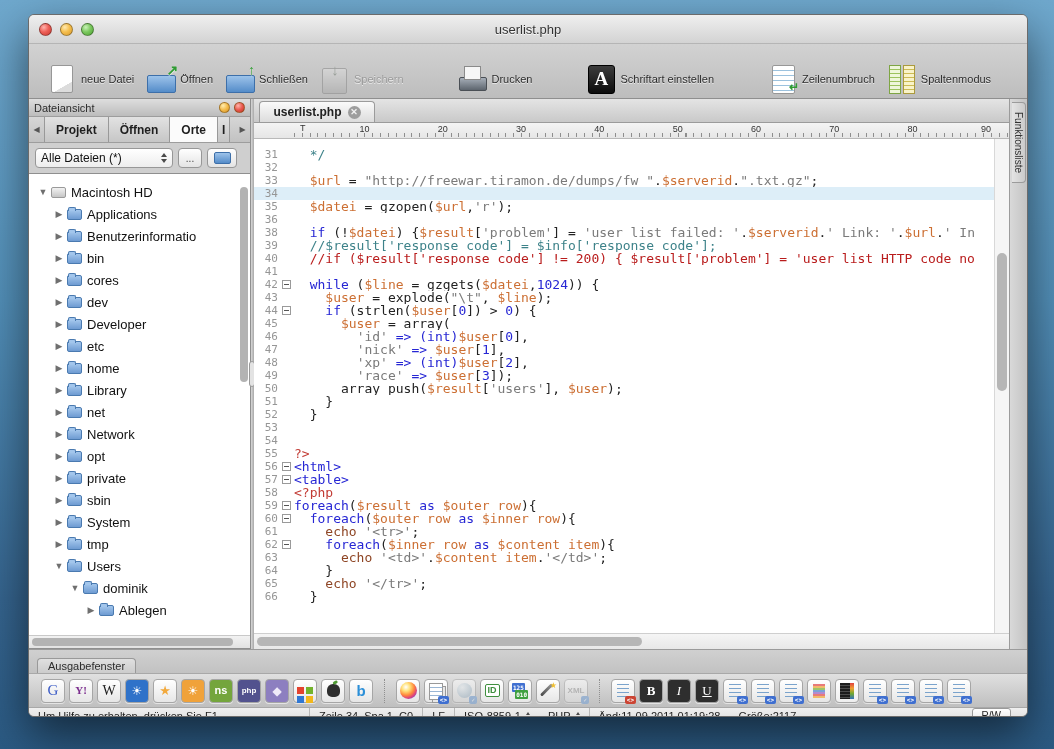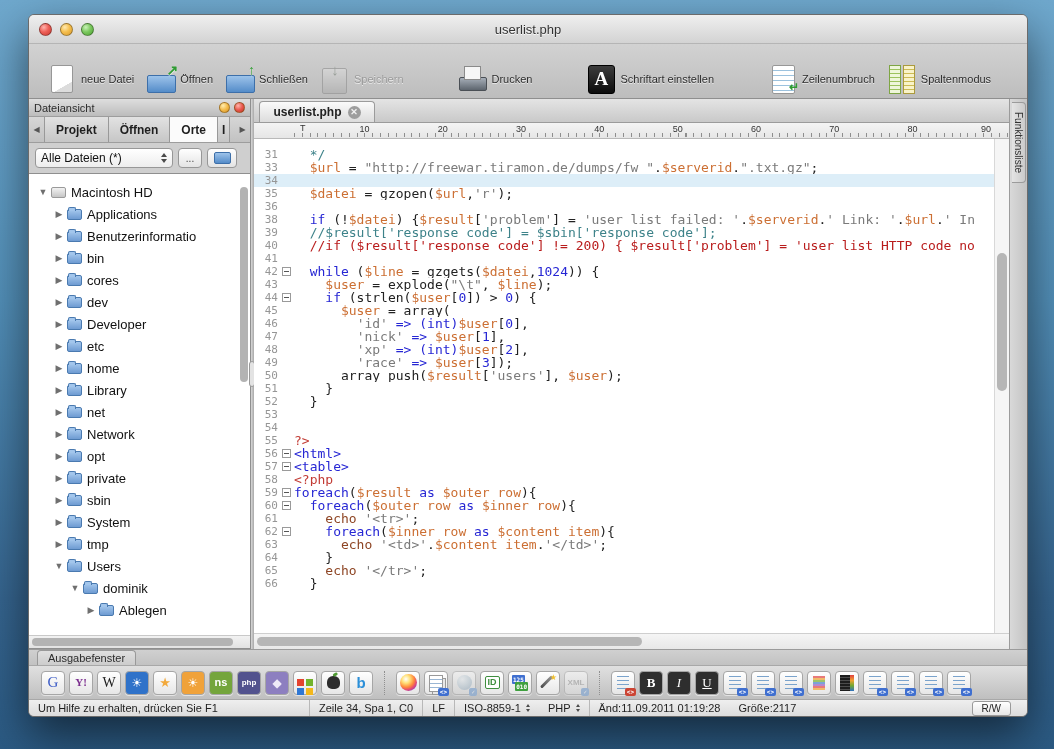--- a/index.html
+++ b/index.html
@@ -99,21 +99,21 @@
   .foldbox::before{content:"";position:absolute;left:1px;right:1px;top:3px;border-top:1px solid #555;}
   .ct{flex:1;overflow:hidden;}
   .evscroll{position:absolute;top:0;bottom:0;right:0;width:15px;background:#f5f5f5;border-left:1px solid #d8d8d8;}
   .evscroll .thumb{position:absolute;left:2px;width:10px;top:23%;height:28%;border-radius:5px;background:#b6b6b6;}
   .ehscroll{height:16px;background:linear-gradient(#f5f5f5,#e8e8e8);border-top:1px solid #cfcfcf;position:relative;flex:0 0 auto;}
   .ehscroll .thumb{position:absolute;top:3px;left:3px;height:9px;width:51%;border-radius:5px;background:#b6b6b6;}
   
   .fnstrip{width:18px;background:linear-gradient(90deg,#d9d9d9,#c3c3c3);border-left:1px solid #9b9b9b;display:flex;flex-direction:column;align-items:center;}
   .fntab{margin-top:3px;writing-mode:vertical-rl;font-size:10px;color:#333;background:linear-gradient(90deg,#e4e4e4,#cacaca);border:1px solid #9b9b9b;border-left:none;border-radius:0 4px 4px 0;padding:9px 1px;}
   
-  .outrow{height:16px;background:linear-gradient(#d0d0d0,#c2c2c2);border-top:1px solid #9b9b9b;display:flex;align-items:flex-end;padding-left:8px;flex:0 0 auto;}
+  .outrow{height:24px;background:linear-gradient(#d0d0d0,#c2c2c2);border-top:1px solid #9b9b9b;display:flex;align-items:flex-end;padding-left:8px;flex:0 0 auto;}
   .outtab{height:15px;padding:0 10px;background:linear-gradient(#e0e0e0,#cccccc);border:1px solid #999;border-bottom:none;border-radius:4px 4px 0 0;font-size:11px;color:#2c2c2c;display:flex;align-items:center;}
   .iconbar{height:34px;background:linear-gradient(#e0e0e0,#bfbfbf);border-top:1px solid #a8a8a8;display:flex;align-items:center;padding:0 6px 0 12px;gap:4px;flex:0 0 auto;}
   .idiv{width:1px;height:24px;border-left:1px dotted #8f8f8f;margin:0 7px;}
   .bicon{width:24px;height:24px;border:1px solid #a6a6a6;border-radius:4px;background:linear-gradient(#ffffff,#e6e6e6);display:flex;align-items:center;justify-content:center;position:relative;flex:0 0 auto;box-shadow:0 1px 0 rgba(255,255,255,.55);}
   .bicon.dim{opacity:.5;}
   .btxt{line-height:1;}
   .bbadge{position:absolute;right:-2px;bottom:-2px;font:bold 6px "DejaVu Sans Mono",monospace;color:#fff;padding:1px 2px;border-radius:2px;line-height:1;}
   .bicon.win::before{content:"";width:7px;height:7px;background:#e4432f;box-shadow:9px 0 0 #73b32c,0 9px 0 #2f77d4,9px 9px 0 #f3b71b;margin:-9px 9px 0 -9px;transform:translate(4px,4px);}
   .bicon.apple::before{content:"";width:13px;height:13px;background:#2e2e2e;border-radius:6px 6px 5px 5px;}
   .bicon.apple::after{content:"";position:absolute;top:2px;width:5px;height:3px;background:#4f9a33;border-radius:2px;transform:rotate(-30deg) translateX(2px);}
@@ -359,26 +359,27 @@
             <span class="rlab" style="left: 345.37px;">40</span>
             <span class="rlab" style="left: 423.67px;">50</span>
             <span class="rlab" style="left: 501.97px;">60</span>
             <span class="rlab" style="left: 580.27px;">70</span>
             <span class="rlab" style="left: 658.57px;">80</span>
             <span class="rlab" style="left: 708px; margin-left: 24px;">90</span>
           </div>
         <div class="codewrap">
           <div class="code" id="code-lines">
               <div class="cl"><span class="ln">31</span><span class="fw"></span><span class="ct"><span style="color: rgb(61, 130, 137);">  */</span></span></div>
+              <div class="cl"><span class="ln">32</span><span class="fw"></span><span class="ct"> </span></div>
               <div class="cl"><span class="ln">33</span><span class="fw"></span><span class="ct"><span style="color: rgb(34, 34, 34);">  </span><span style="color: rgb(204, 111, 51);">$url</span><span style="color: rgb(34, 34, 34);"> = </span><span style="color: rgb(122, 122, 122);">"http://freewar.tiramon.de/dumps/fw_"</span><span style="color: rgb(34, 34, 34);">.</span><span style="color: rgb(204, 111, 51);">$serverid</span><span style="color: rgb(34, 34, 34);">.</span><span style="color: rgb(122, 122, 122);">".txt.gz"</span><span style="color: rgb(34, 34, 34);">;</span></span></div>
               <div class="cl cur"><span class="ln">34</span><span class="fw"></span><span class="ct"> </span></div>
               <div class="cl"><span class="ln">35</span><span class="fw"></span><span class="ct"><span style="color: rgb(34, 34, 34);">  </span><span style="color: rgb(204, 111, 51);">$datei</span><span style="color: rgb(34, 34, 34);"> = gzopen(</span><span style="color: rgb(204, 111, 51);">$url</span><span style="color: rgb(34, 34, 34);">,</span><span style="color: rgb(122, 122, 122);">'r'</span><span style="color: rgb(34, 34, 34);">);</span></span></div>
               <div class="cl"><span class="ln">36</span><span class="fw"></span><span class="ct"> </span></div>
               <div class="cl"><span class="ln">38</span><span class="fw"></span><span class="ct"><span style="color: rgb(34, 34, 34);">  </span><span style="color: rgb(38, 38, 212);">if</span><span style="color: rgb(34, 34, 34);"> (!</span><span style="color: rgb(204, 111, 51);">$datei</span><span style="color: rgb(34, 34, 34);">) {</span><span style="color: rgb(204, 111, 51);">$result</span><span style="color: rgb(34, 34, 34);">[</span><span style="color: rgb(122, 122, 122);">'problem'</span><span style="color: rgb(34, 34, 34);">] = </span><span style="color: rgb(122, 122, 122);">'user list failed: '</span><span style="color: rgb(34, 34, 34);">.</span><span style="color: rgb(204, 111, 51);">$serverid</span><span style="color: rgb(34, 34, 34);">.</span><span style="color: rgb(122, 122, 122);">' Link: '</span><span style="color: rgb(34, 34, 34);">.</span><span style="color: rgb(204, 111, 51);">$url</span><span style="color: rgb(34, 34, 34);">.</span><span style="color: rgb(122, 122, 122);">' In</span></span></div>
-              <div class="cl"><span class="ln">39</span><span class="fw"></span><span class="ct"><span style="color: rgb(61, 130, 137);">  //$result['response code'] = $sbin['response_code'];</span></span></div>
+              <div class="cl"><span class="ln">39</span><span class="fw"></span><span class="ct"><span style="color: rgb(61, 130, 137);">  //$result['response code'] = $info['response_code'];</span></span></div>
               <div class="cl"><span class="ln">40</span><span class="fw"></span><span class="ct"><span style="color: #b91c1c;">  //if ($result['response code'] != 200) { $result['problem'] = 'user list HTTP code no</span></span></div>
               <div class="cl"><span class="ln">41</span><span class="fw"></span><span class="ct"> </span></div>
               <div class="cl"><span class="ln">42</span><span class="fw"><span class="foldbox"></span></span><span class="ct"><span style="color: rgb(34, 34, 34);">  </span><span style="color: rgb(38, 38, 212);">while</span><span style="color: rgb(34, 34, 34);"> (</span><span style="color: rgb(204, 111, 51);">$line</span><span style="color: rgb(34, 34, 34);"> = gzgets(</span><span style="color: rgb(204, 111, 51);">$datei</span><span style="color: rgb(34, 34, 34);">,</span><span style="color: rgb(38, 38, 212);">1024</span><span style="color: rgb(34, 34, 34);">)) {</span></span></div>
               <div class="cl"><span class="ln">43</span><span class="fw"></span><span class="ct"><span style="color: rgb(34, 34, 34);">    </span><span style="color: rgb(204, 111, 51);">$user</span><span style="color: rgb(34, 34, 34);"> = explode(</span><span style="color: rgb(122, 122, 122);">"\t"</span><span style="color: rgb(34, 34, 34);">, </span><span style="color: rgb(204, 111, 51);">$line</span><span style="color: rgb(34, 34, 34);">);</span></span></div>
               <div class="cl"><span class="ln">44</span><span class="fw"><span class="foldbox"></span></span><span class="ct"><span style="color: rgb(34, 34, 34);">    </span><span style="color: rgb(38, 38, 212);">if</span><span style="color: rgb(34, 34, 34);"> (strlen(</span><span style="color: rgb(204, 111, 51);">$user</span><span style="color: rgb(34, 34, 34);">[</span><span style="color: rgb(38, 38, 212);">0</span><span style="color: rgb(34, 34, 34);">]) &gt; </span><span style="color: rgb(38, 38, 212);">0</span><span style="color: rgb(34, 34, 34);">) {</span></span></div>
               <div class="cl"><span class="ln">45</span><span class="fw"></span><span class="ct"><span style="color: rgb(34, 34, 34);">      </span><span style="color: rgb(204, 111, 51);">$user</span><span style="color: rgb(34, 34, 34);"> = array(</span></span></div>
               <div class="cl"><span class="ln">46</span><span class="fw"></span><span class="ct"><span style="color: rgb(34, 34, 34);">        </span><span style="color: rgb(122, 122, 122);">'id'</span><span style="color: rgb(34, 34, 34);"> </span><span style="color: rgb(38, 38, 212);">=&gt;</span><span style="color: rgb(34, 34, 34);"> </span><span style="color: rgb(38, 38, 212);">(int)</span><span style="color: rgb(204, 111, 51);">$user</span><span style="color: rgb(34, 34, 34);">[</span><span style="color: rgb(38, 38, 212);">0</span><span style="color: rgb(34, 34, 34);">],</span></span></div>
               <div class="cl"><span class="ln">47</span><span class="fw"></span><span class="ct"><span style="color: rgb(34, 34, 34);">        </span><span style="color: rgb(122, 122, 122);">'nick'</span><span style="color: rgb(34, 34, 34);"> </span><span style="color: rgb(38, 38, 212);">=&gt;</span><span style="color: rgb(34, 34, 34);"> </span><span style="color: rgb(204, 111, 51);">$user</span><span style="color: rgb(34, 34, 34);">[</span><span style="color: rgb(38, 38, 212);">1</span><span style="color: rgb(34, 34, 34);">],</span></span></div>
               <div class="cl"><span class="ln">48</span><span class="fw"></span><span class="ct"><span style="color: rgb(34, 34, 34);">        </span><span style="color: rgb(122, 122, 122);">'xp'</span><span style="color: rgb(34, 34, 34);"> </span><span style="color: rgb(38, 38, 212);">=&gt;</span><span style="color: rgb(34, 34, 34);"> </span><span style="color: rgb(38, 38, 212);">(int)</span><span style="color: rgb(204, 111, 51);">$user</span><span style="color: rgb(34, 34, 34);">[</span><span style="color: rgb(38, 38, 212);">2</span><span style="color: rgb(34, 34, 34);">],</span></span></div>
               <div class="cl"><span class="ln">49</span><span class="fw"></span><span class="ct"><span style="color: rgb(34, 34, 34);">        </span><span style="color: rgb(122, 122, 122);">'race'</span><span style="color: rgb(34, 34, 34);"> </span><span style="color: rgb(38, 38, 212);">=&gt;</span><span style="color: rgb(34, 34, 34);"> </span><span style="color: rgb(204, 111, 51);">$user</span><span style="color: rgb(34, 34, 34);">[</span><span style="color: rgb(38, 38, 212);">3</span><span style="color: rgb(34, 34, 34);">]);</span></span></div>

